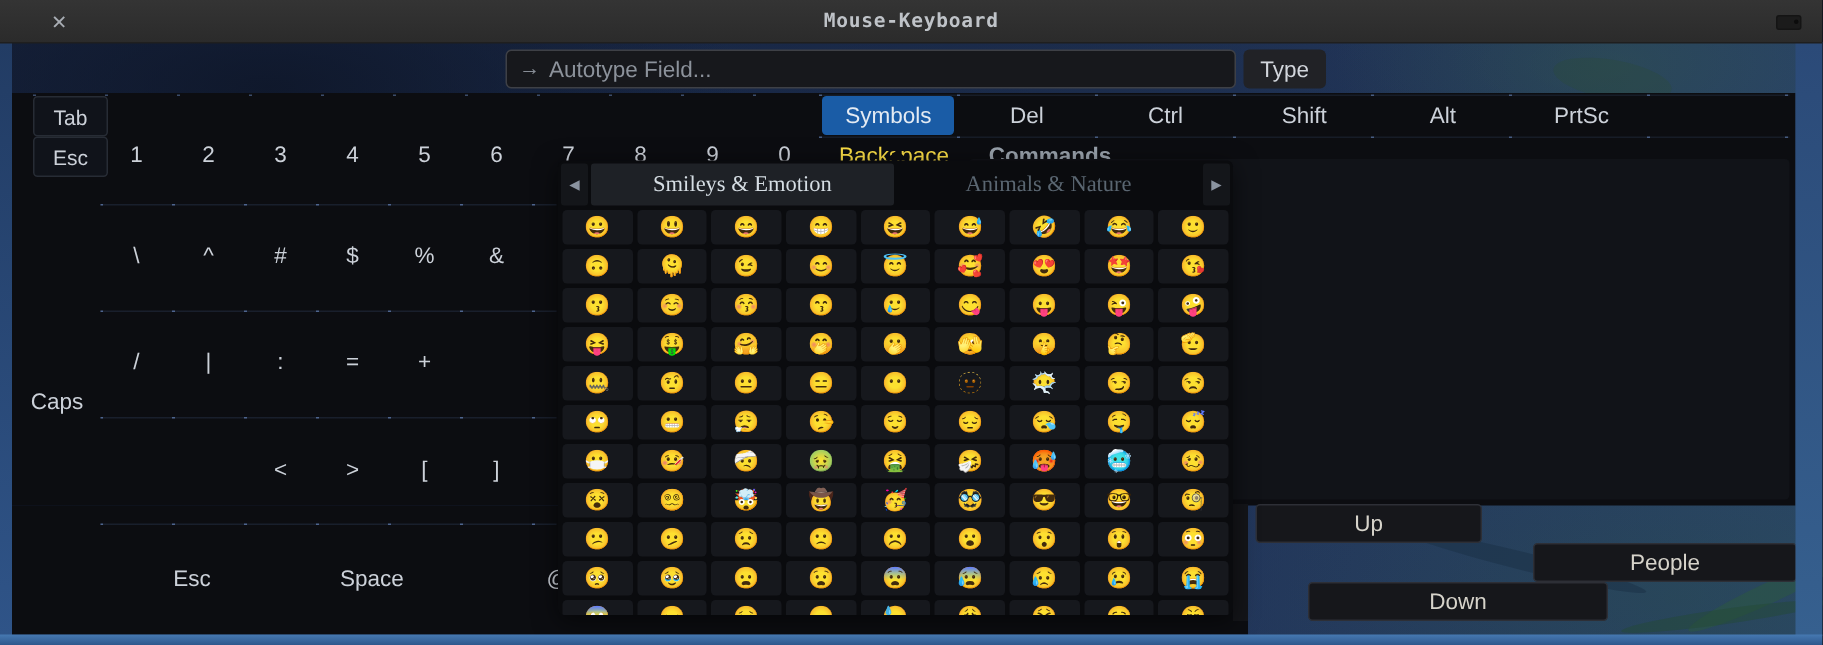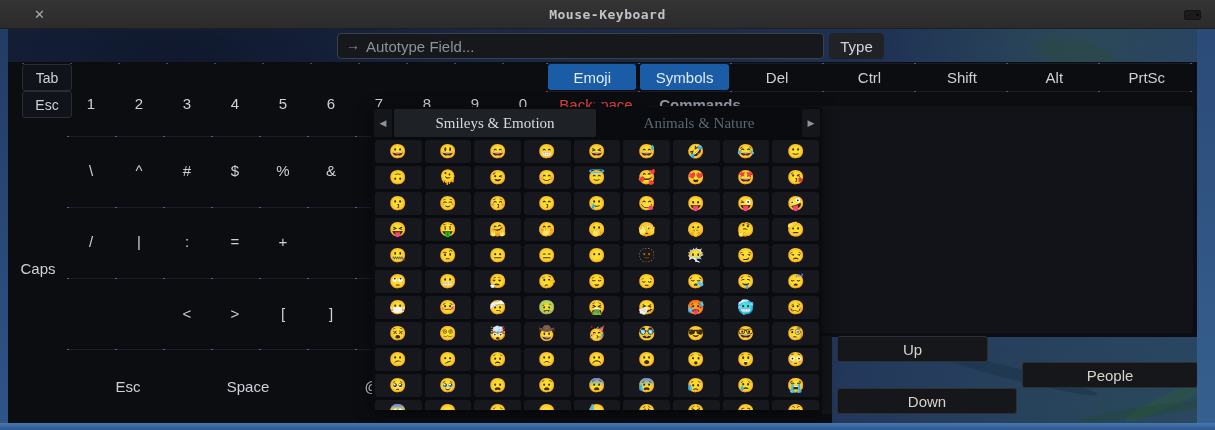--- a/index.html
+++ b/index.html
@@ -73,21 +73,21 @@
   #sym-row-1{left:67px;top:157px;}
   #sym-row-2{left:67px;top:228px;}
   #sym-row-3{left:163px;top:300px;}
   .bottom-key{position:absolute;transform:translate(-50%,-50%);color:#ccd1d9;font-size:15px;z-index:2;}
   
   #action-row{position:absolute;left:546px;top:64px;width:647px;height:26px;display:grid;
     grid-template-columns:repeat(7,1fr);z-index:2;}
   .action-key{display:flex;align-items:center;justify-content:center;font-size:15px;color:#ccd1d9;margin:0 2px;}
   .action-key.active{background:#1a5ca6;border-radius:3px;color:#e4ebf3;}
   #backspace-label,#commands-label{position:absolute;transform:translate(-50%,-50%);font-size:15px;z-index:2;}
-  #backspace-label{left:596px;top:104px;color:#ef4444;}
+  #backspace-label{left:596px;top:104px;color:#fde047;}
   #commands-label{left:700px;top:104px;color:#9aa3ad;font-weight:bold;}
   
   .sep{position:absolute;height:1px;z-index:2;
     background-image:
       repeating-linear-gradient(90deg, rgba(130,170,240,.5) 0 2px, transparent 2px 48px),
       linear-gradient(rgba(70,95,140,.22),rgba(70,95,140,.22));}
   .sep.wide{background-image:
       repeating-linear-gradient(90deg, rgba(130,170,240,.45) 0 2px, transparent 2px 92px),
       linear-gradient(rgba(70,95,140,.18),rgba(70,95,140,.18));}
   .sep.dots-only{background-image:
@@ -109,21 +109,21 @@
   .emoji-tab.active{background:#1e2126;color:#d5dde3;border-radius:2px;}
   #emoji-clip{position:absolute;left:0;right:0;top:30px;bottom:0;overflow:hidden;border-radius:0 0 4px 4px;}
   #emoji-grid{display:grid;grid-template-columns:repeat(9,1fr);grid-auto-rows:23px;gap:3px;padding:3px;}
   .emoji-cell{background:#16181d;border-radius:3px;display:flex;align-items:center;justify-content:center;
     font-size:14px;line-height:23px;}
   
   .nav-btn{position:absolute;background:#16171b;border:1px solid #2d2f36;border-radius:3px;color:#d6d3ca;
     font-size:15px;display:flex;align-items:center;justify-content:center;z-index:2;box-sizing:border-box;}
   #btn-up{left:837px;top:336px;width:151px;height:26px;}
   #btn-right{left:1022px;top:362px;width:176px;height:26px;}
-  #btn-down{left:837px;top:388px;width:180px;height:26px;}
+  #btn-down{left:872px;top:388px;width:200px;height:26px;}
   #left-edge{position:absolute;left:822px;top:336px;width:10px;height:78px;background:#141519;z-index:2;}
 </style>
 </head>
 <body>
 
 <div id="wallpaper">
   <div class="leaf" id="leaf1"></div>
   <div class="leaf" id="leaf2"></div>
   <div class="leaf" id="leaf3"></div>
   <div class="leaf" id="leaf4"></div>
@@ -168,21 +168,20 @@
     <div>4</div>
     <div>5</div>
     <div>6</div>
     <div>7</div>
     <div>8</div>
     <div>9</div>
     <div>0</div>
   </div>
 
 <div id="action-row">
-    <div class="action-key active">Emoji</div>
     <div class="action-key active">Symbols</div>
     <div class="action-key">Del</div>
     <div class="action-key">Ctrl</div>
     <div class="action-key">Shift</div>
     <div class="action-key">Alt</div>
     <div class="action-key">PrtSc</div>
   </div>
 
 <div id="backspace-label">Backspace</div>
 <div id="commands-label">Commands</div>

